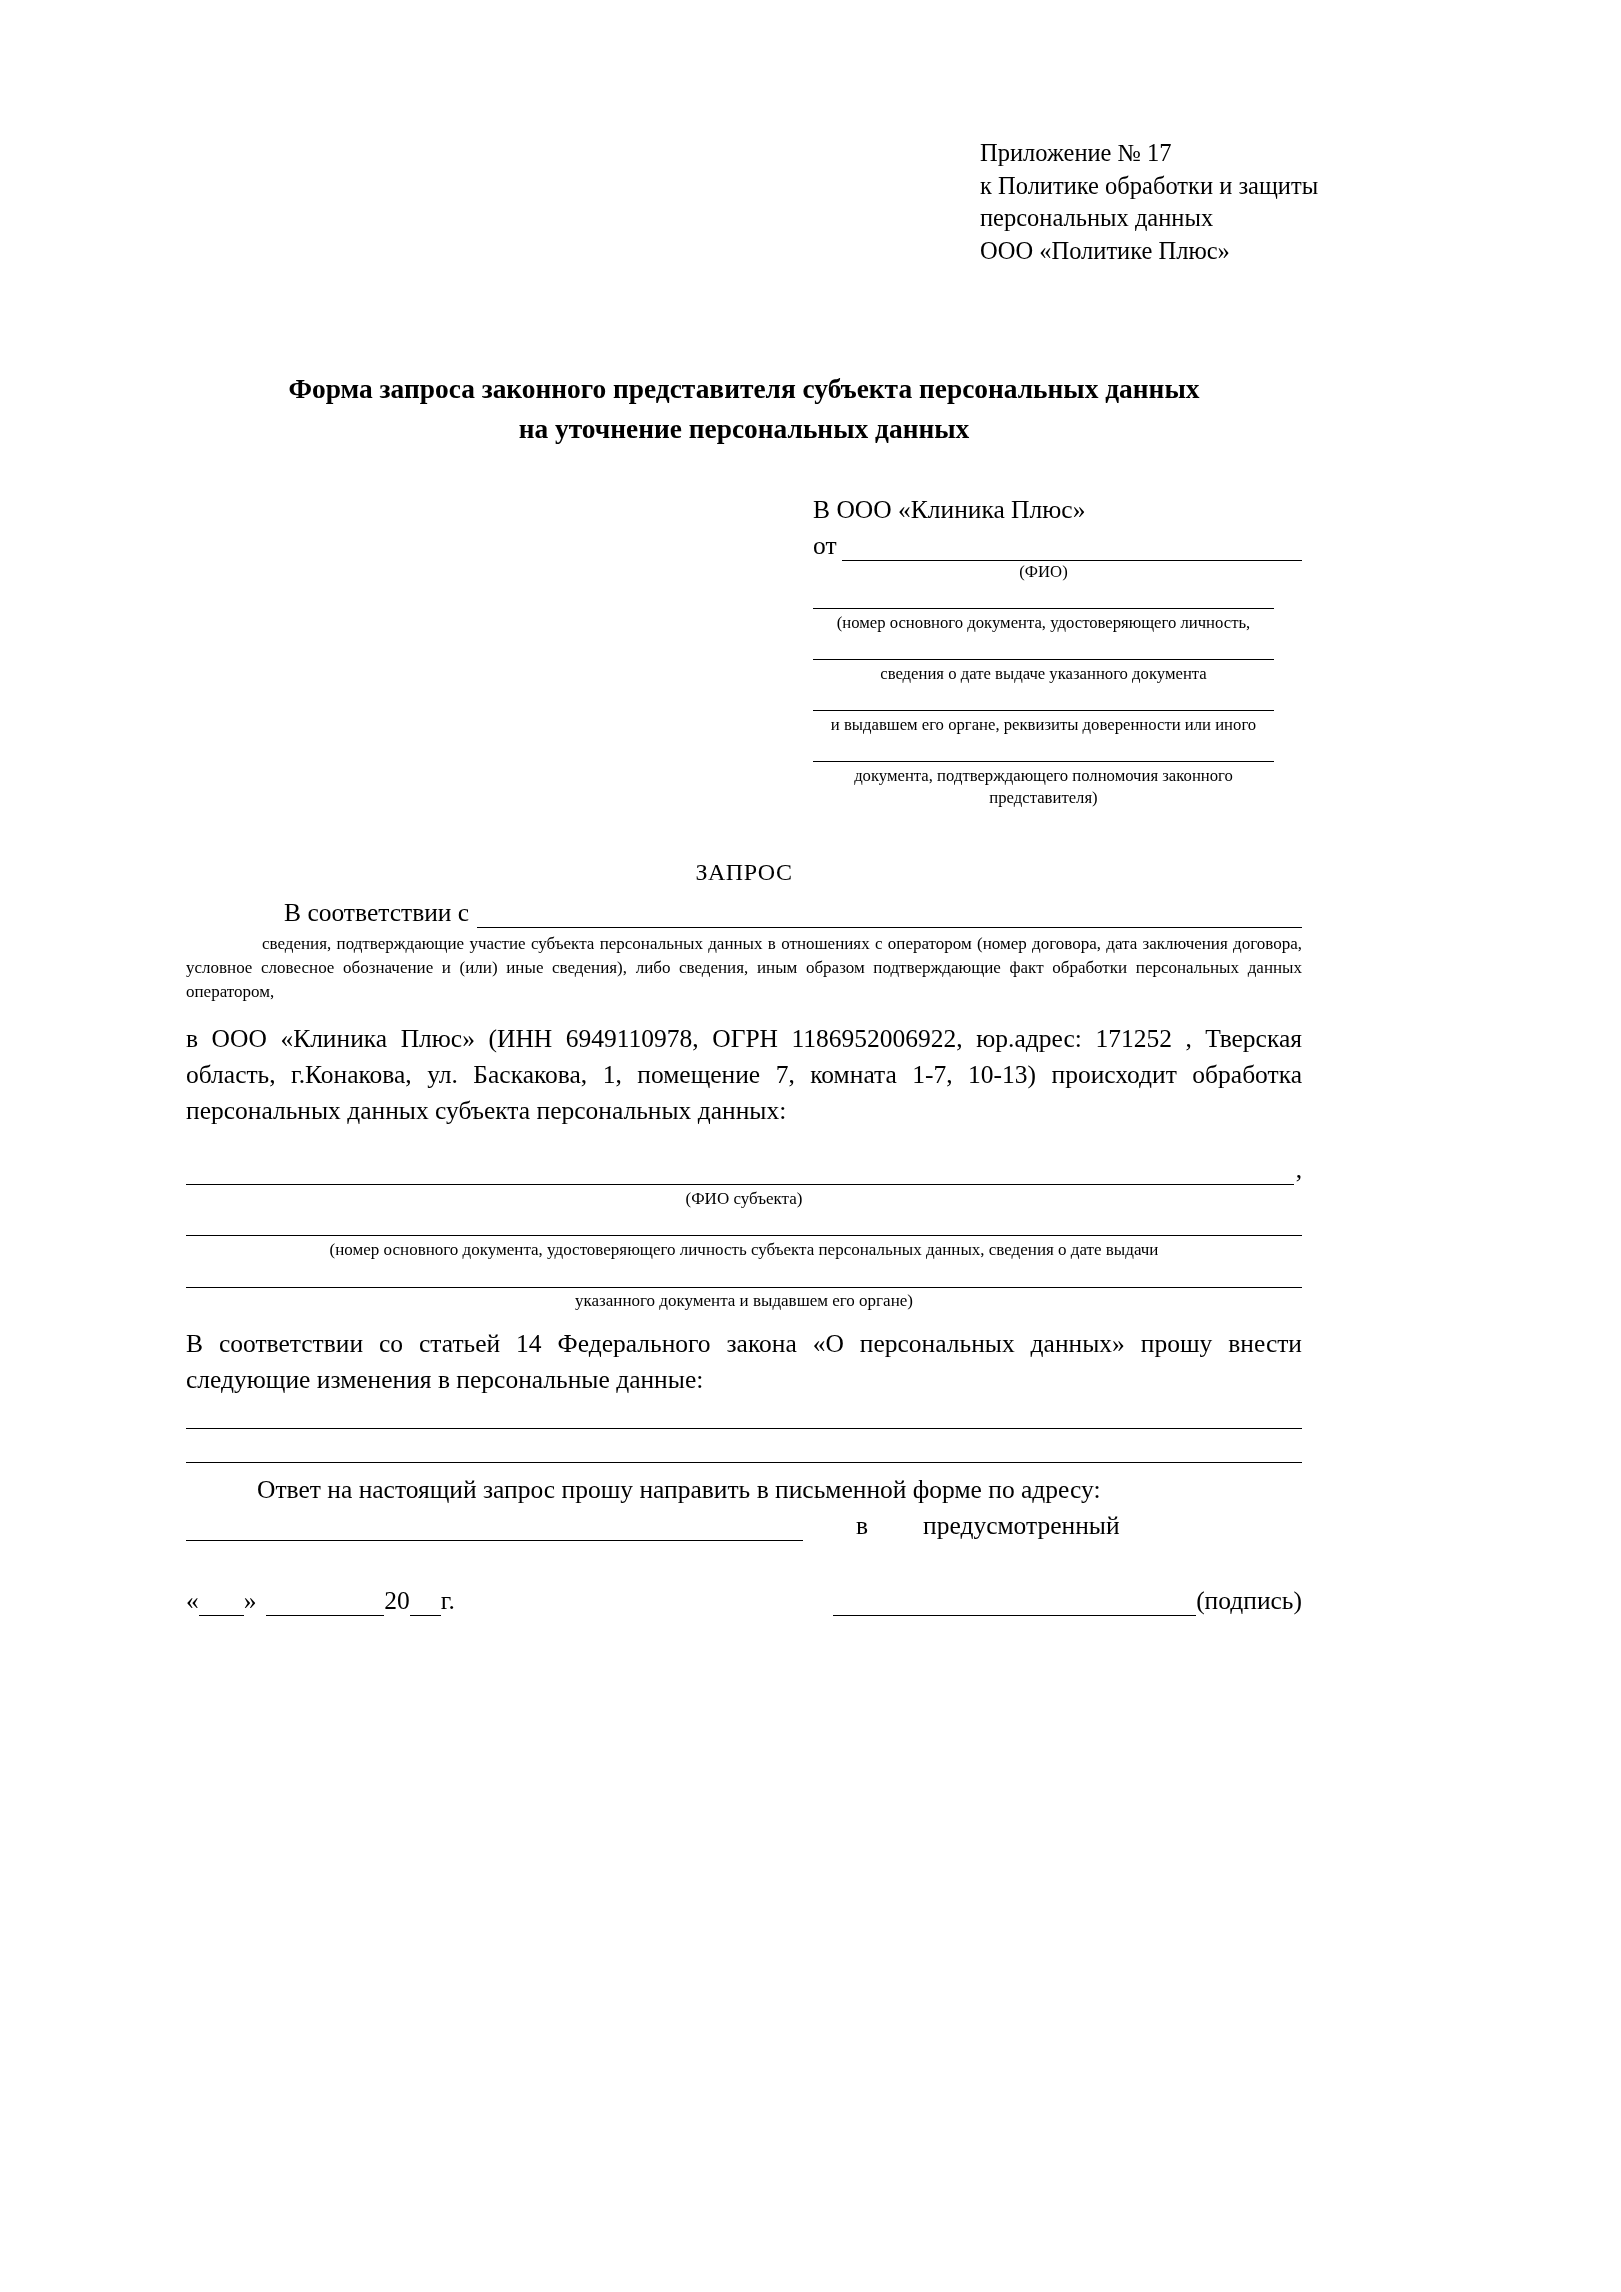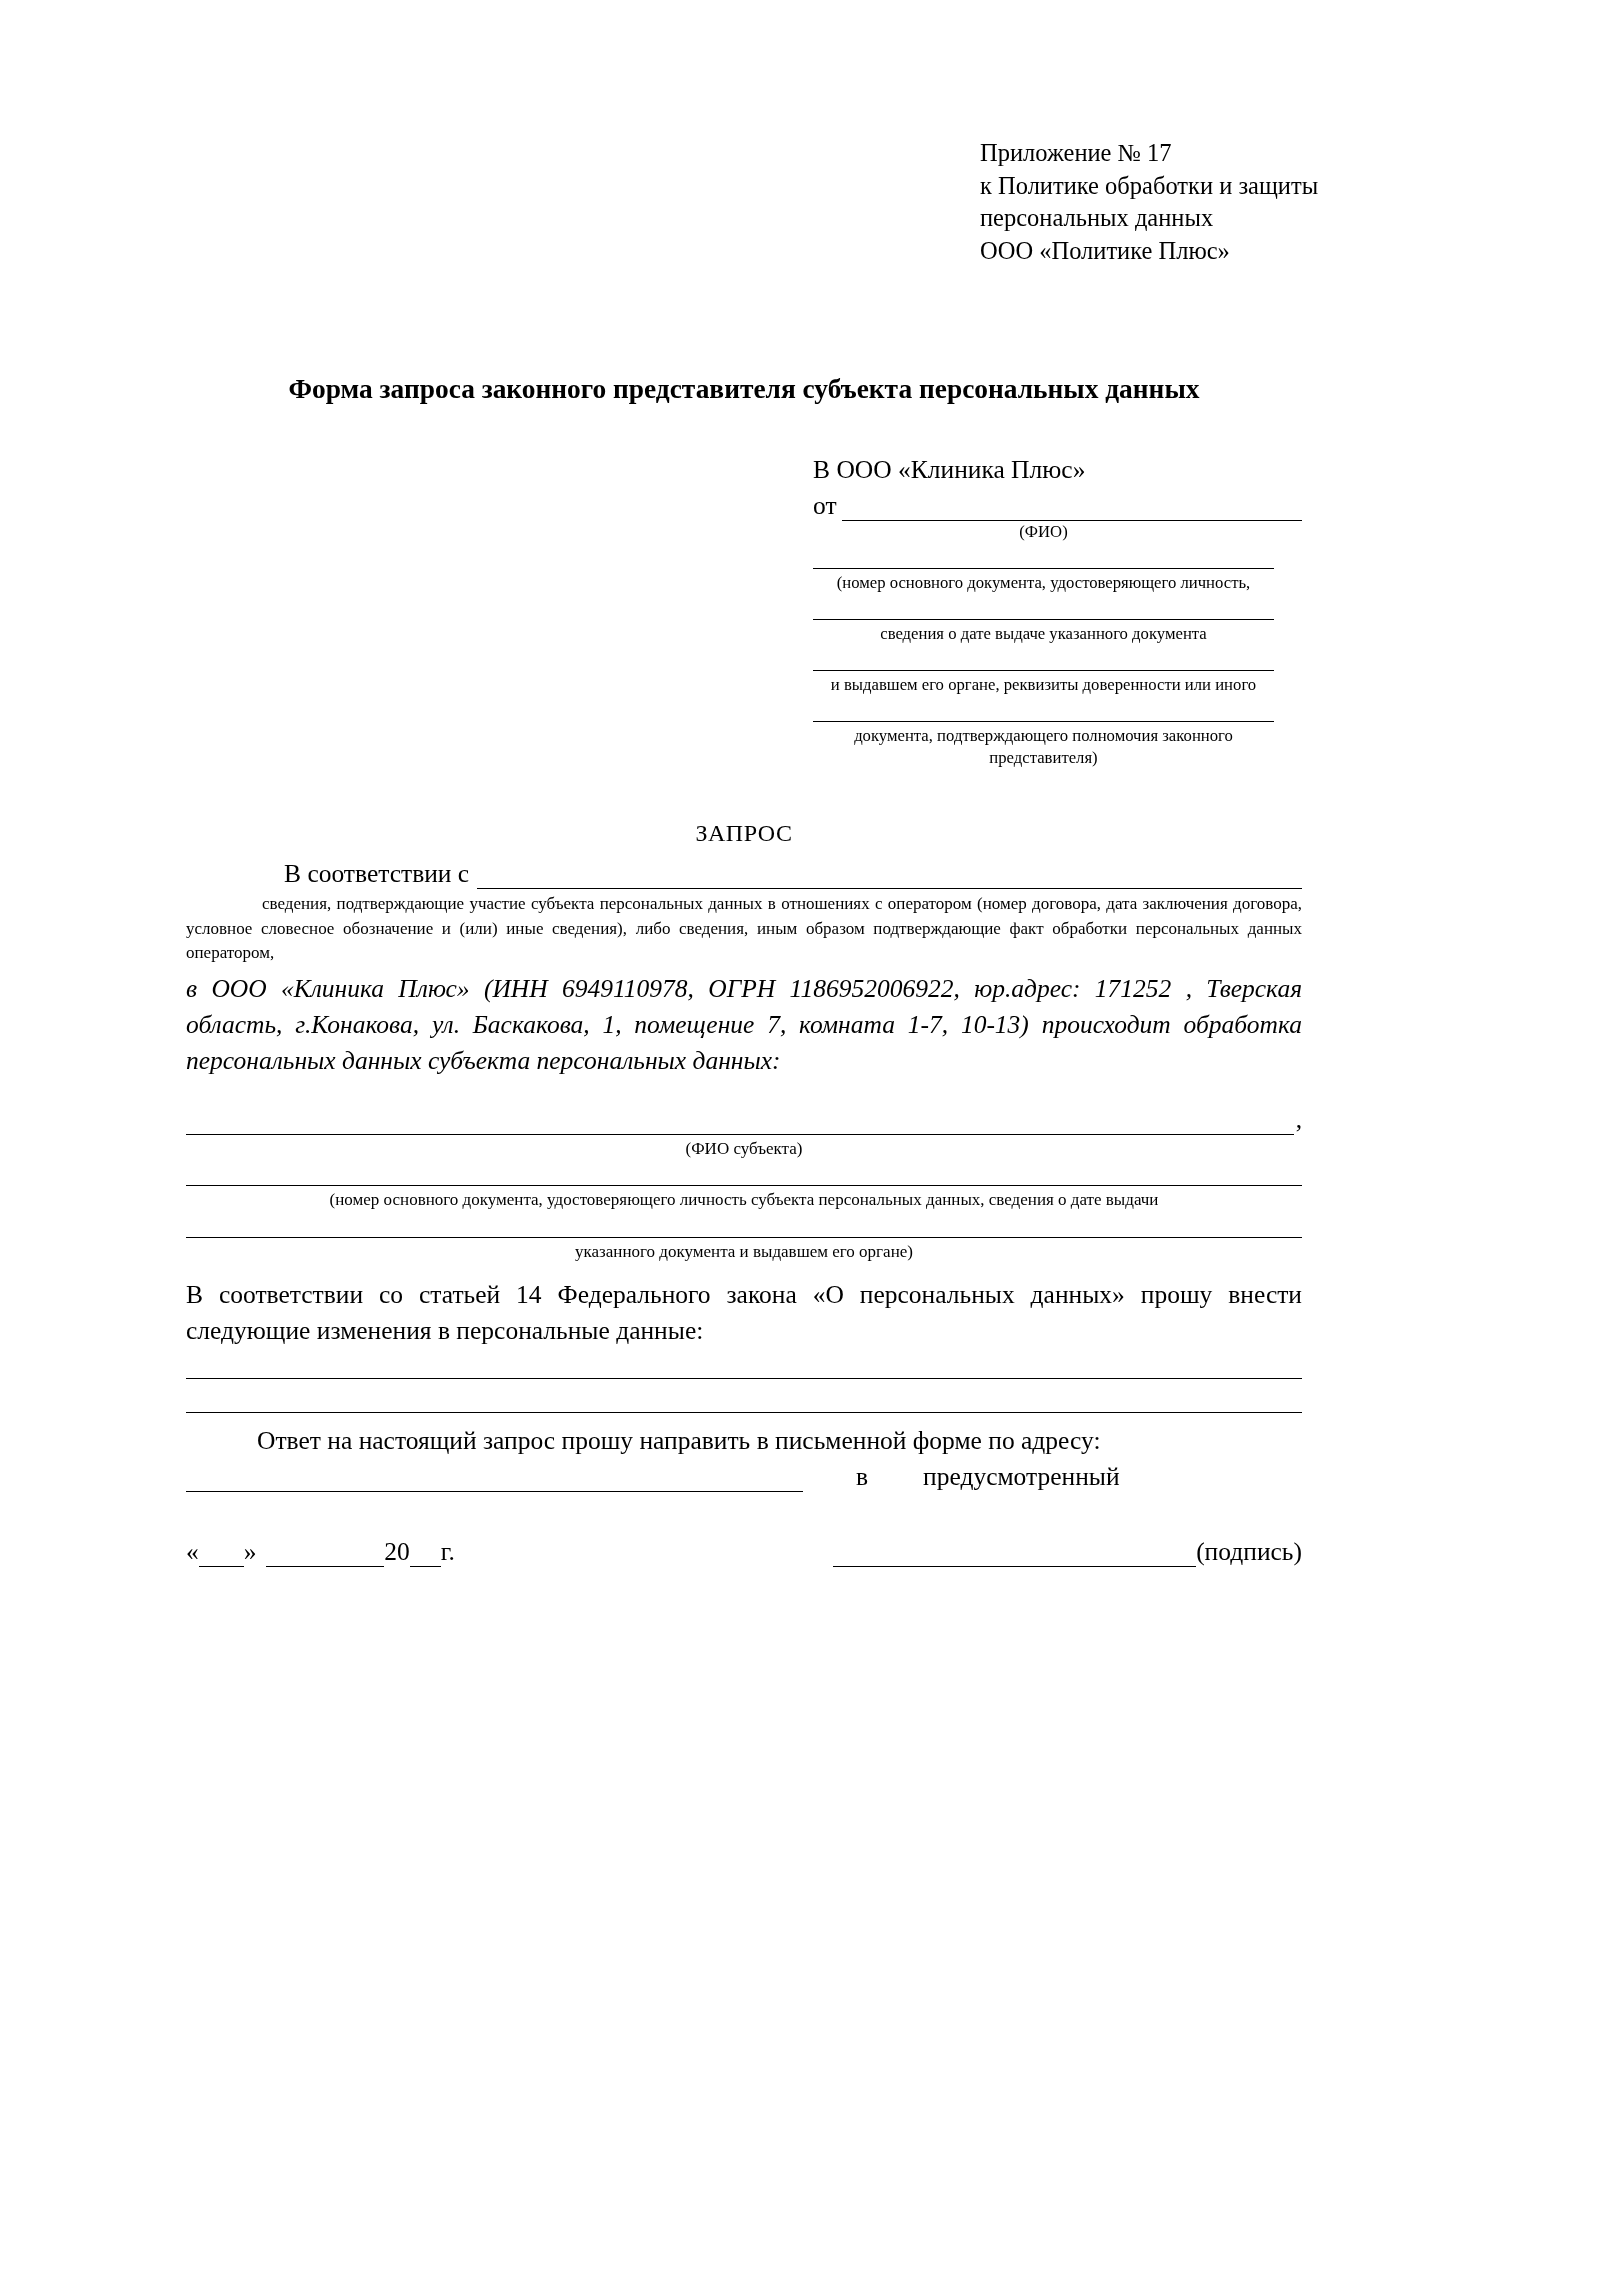--- a/index.html
+++ b/index.html
@@ -98,22 +98,21 @@
     text-align: justify;
     margin-top: 3.9px;
   }
   .small-note .indent { display: inline-block; width: 76px; }
 
   .body-para {
     font-size: 25.5px;
     line-height: 1.42;
     text-align: justify;
     text-align-last: left;
-    margin-top: 6px;
-    font-style: italic;
+    margin-top: 16px;
   }
   .body-para.jst { text-align: justify; }
 
   .full-rule {
     border-bottom: 1.4px solid #000;
     height: 0;
     width: 100%;
   }
   .rule-row {
     display: flex;
@@ -186,20 +185,21 @@
 
   <div class="appendix">
     <div>Приложение № 17</div>
     <div>к Политике обработки и защиты</div>
     <div>персональных данных</div>
     <div>ООО «Политике Плюс»</div>
   </div>
 
   <div class="doc-title">
     <span class="l1">Форма запроса законного представителя субъекта персональных данных</span>
+    <span class="l2">на уточнение персональных данных</span>
   </div>
 
   <div class="addressee">В ООО «Клиника Плюс»</div>
 
   <div class="from-row">
     <span class="lbl">от</span>
     <span class="rule"></span>
   </div>
   <div class="cap-wrap">
     <div class="cap">(ФИО)</div>

